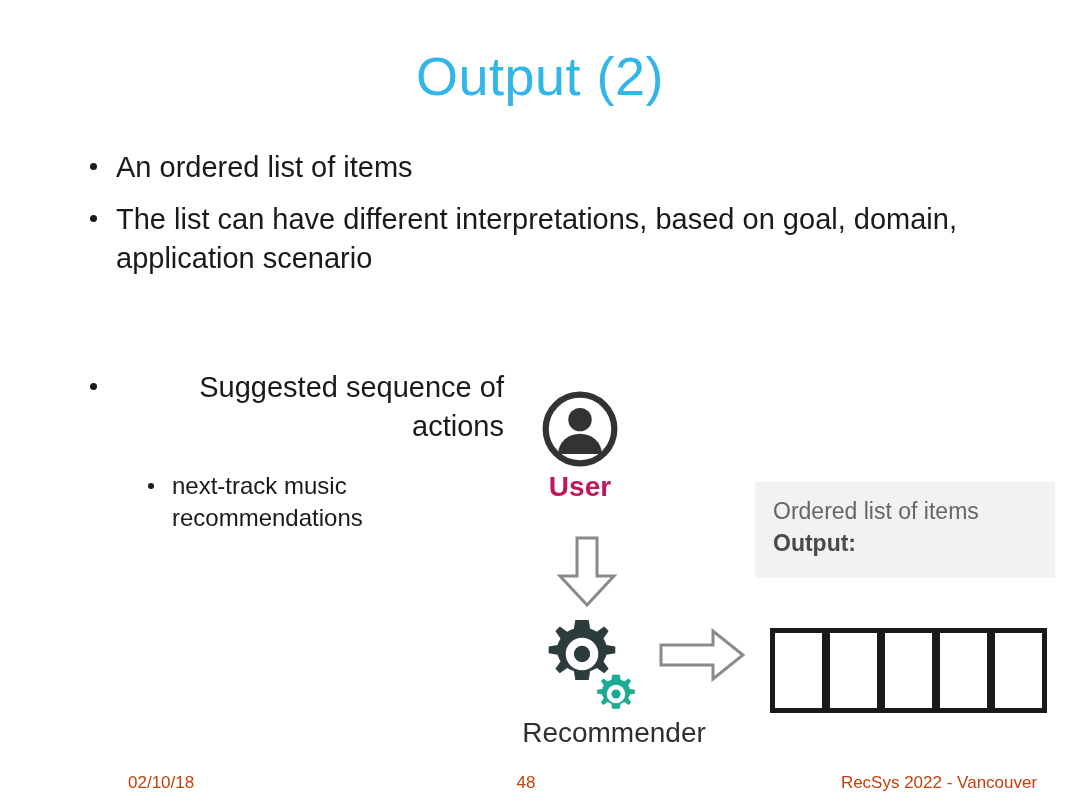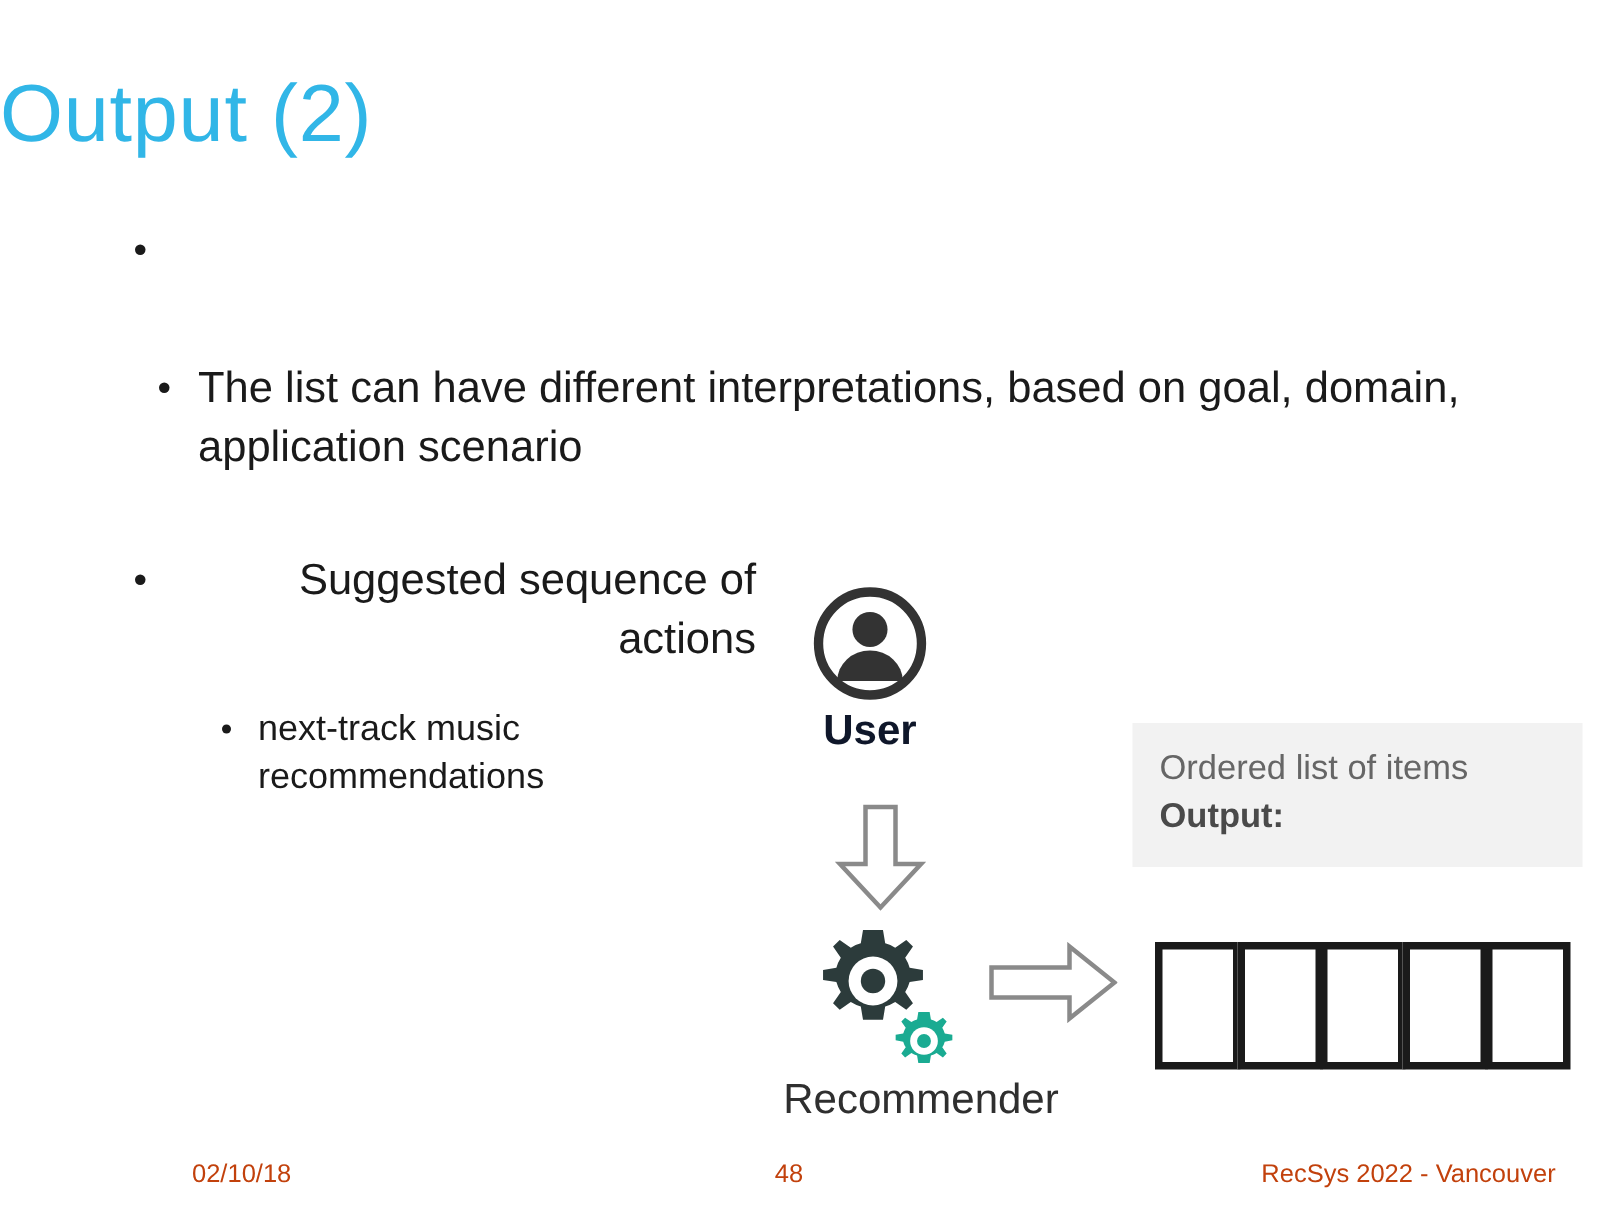--- a/index.html
+++ b/index.html
@@ -17,21 +17,21 @@
     background: #ffffff;
     overflow: hidden;
   }
 
   
   #slide-title {
     position: absolute;
     left: 0;
     top: 48px;
     width: 1080px;
-    text-align: left;
+    text-align: center;
     font-size: 54px;
     font-weight: 400;
     color: #31b6e7;
     letter-spacing: 0.5px;
     line-height: 1.05;
   }
 
   
   .bullet-block {
     position: absolute;
@@ -65,41 +65,41 @@
     font-weight: 400;
   }
   .lvl2 {
     font-size: 24px;
     line-height: 1.32;
     font-weight: 400;
     margin-top: 40px;
   }
 
   #bullet-1 { left: 84px; top: 148px;  width: 880px; }
-  #bullet-2 { left: 100px; top: 200px;  width: 880px; margin-top: 40px; }
+  #bullet-2 { left: 84px; top: 200px;  width: 880px; }
   #bullet-3 { left: 84px; top: 368px;  width: 420px; text-align: right; }
   #bullet-3-sub { left: 140px; top: 430px; width: 340px; }
 
   
   #user-icon {
     position: absolute;
     left: 541px;
     top: 390px;
     width: 78px;
     height: 78px;
   }
   #user-label {
     position: absolute;
     left: 480px;
     top: 471px;
     width: 200px;
     text-align: center;
     font-size: 28px;
     font-weight: 600;
-    color: #0f172a;
+    color: #be185d;
   }
 
   
   #arrow-down {
     position: absolute;
     left: 556px;
     top: 536px;
     width: 62px;
     height: 72px;
   }
@@ -197,20 +197,21 @@
 </head>
 <body>
 
 <div id="slide">
 
   <div id="slide-title">Output (2)</div>
 
   <div class="bullet-block lvl1" id="bullet-1">
     <div class="bullet-row">
       <span class="dot"></span>
+      <span>An ordered list of items</span>
     </div>
   </div>
 
   <div class="bullet-block lvl1" id="bullet-2">
     <div class="bullet-row">
       <span class="dot"></span>
       <span>The list can have different interpretations, based on goal, domain, application scenario</span>
     </div>
   </div>
 

